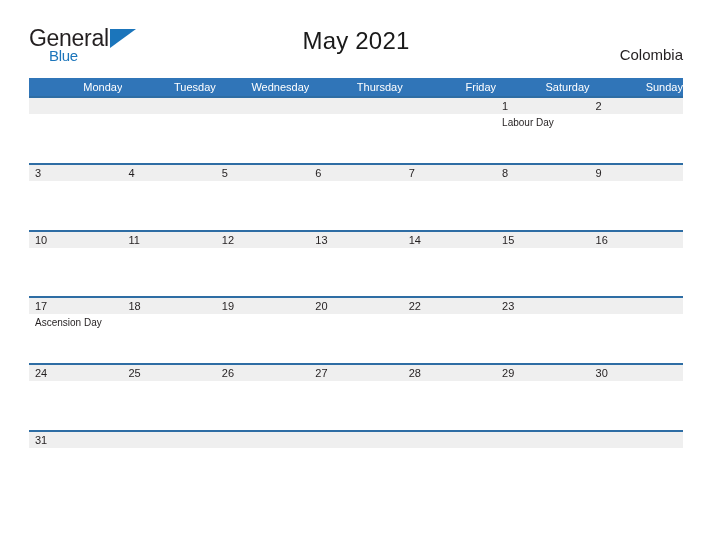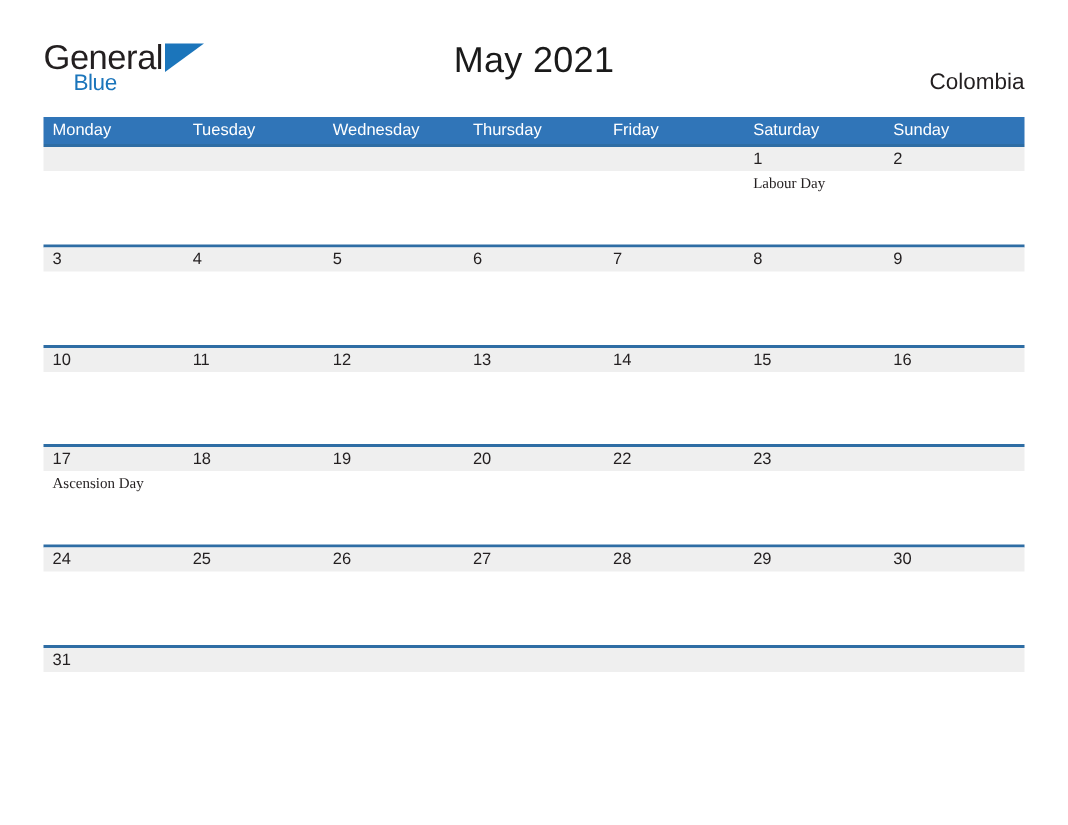--- a/index.html
+++ b/index.html
@@ -103,20 +103,21 @@
     width: 93.43px;
     flex: 0 0 93.43px;
     box-sizing: border-box;
     padding-left: 6px;
     color: #ffffff;
     font-size: 11px;
     line-height: 18px;
     font-family: "Liberation Sans", sans-serif;
     white-space: nowrap;
     overflow: hidden;
+    text-align: right;
   }
 
   .week-row {
     position: relative;
     height: 66.8px;
     border-top: 2px solid #2e6da4;
     box-sizing: border-box;
   }
   .week-row:first-of-type {
     border-top: none;
@@ -151,21 +152,21 @@
   }
   .day-cell.empty .day-number {
     visibility: hidden;
   }
   .day-event {
     display: block;
     margin-top: 3px;
     font-size: 10px;
     line-height: 12px;
     color: #231f20;
-    font-family: Liberation Serif, serif;
+    font-family: Liberation Sans, sans-serif;
     white-space: nowrap;
   }
 </style>
 </head>
 <body>
 
 <div class="page-header">
 
   <div class="logo">
     <span class="logo-general">General</span>

